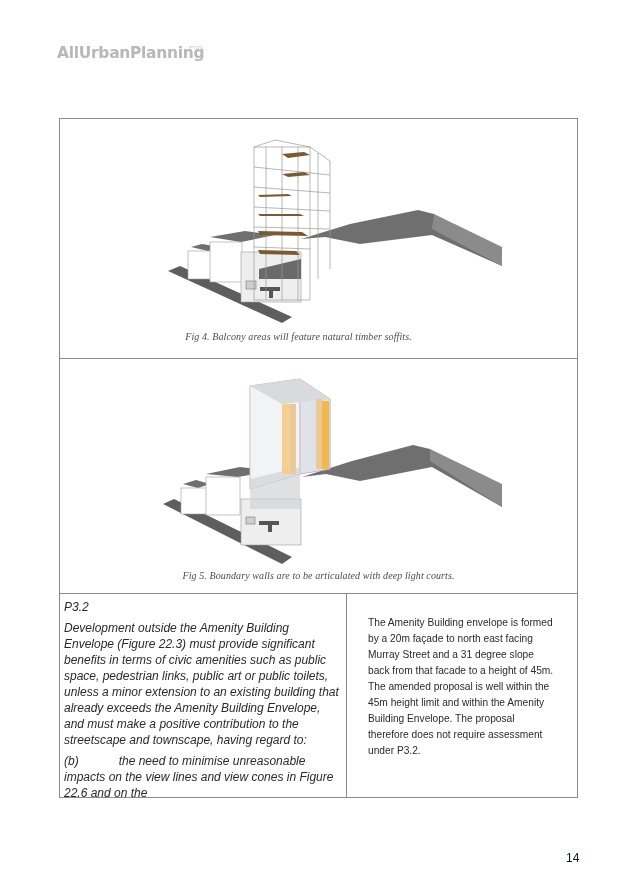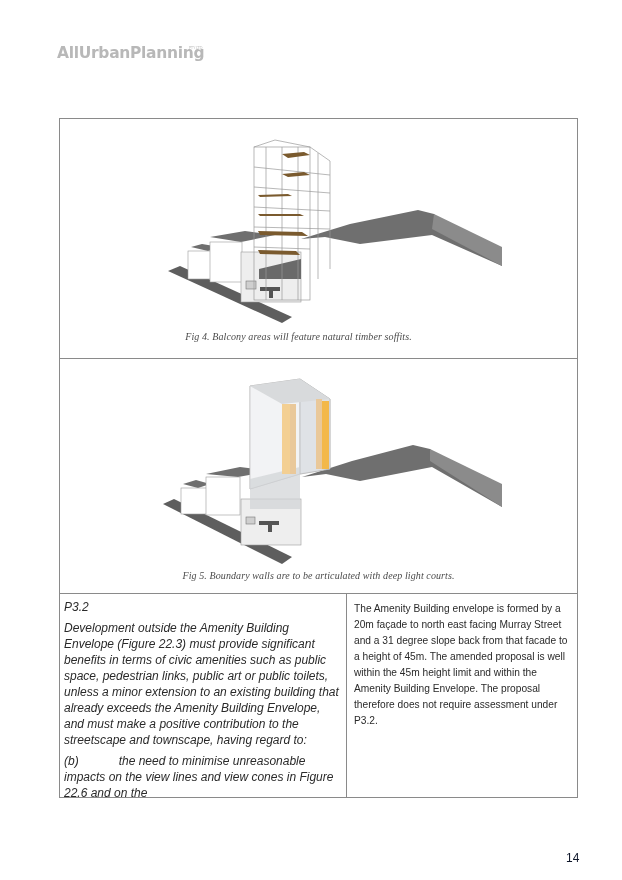--- a/index.html
+++ b/index.html
@@ -12,21 +12,21 @@
   .fig5 { top:240px; height:235px; }
   .fig svg { position:absolute; left:0; top:0; }
   .caption { position:absolute; left:0; width:100%; text-align:center; font-family:"Liberation Serif", serif; font-size:10px; color:#4b4b4b; letter-spacing:0.1px;font-style:italic; }
   .fig4 .caption { top:212px; left:-20px; }
   .fig5 .caption { top:211px; }
   .row { position:absolute; left:0; top:475px; width:517px; height:203px; }
   .cell-left { position:absolute; left:0; top:0; width:287px; height:203px; border-right:1px solid #8a8a8a; box-sizing:border-box; padding:5px 4px 0 4px; overflow:hidden; }
   .cell-right { position:absolute; left:287px; top:0; width:230px; height:203px; padding:5px 4px 0 5px; box-sizing:border-box; }
   .it { font-family:"Liberation Sans", sans-serif; font-style:italic; font-size:12px; line-height:16px; color:#2a2a2a; margin:0 0 5px 0; }
   .it .tab { display:inline-block; width:40px; }
-  .rt { font-family:"Liberation Sans", sans-serif; font-size:10.2px; line-height:16px; color:#2a2a2a; margin:2px; }
+  .rt { font-family:"Liberation Sans", sans-serif; font-size:10.2px; line-height:16px; color:#2a2a2a; margin:16px; }
   .pagenum { position:absolute; left:566px; top:851px; font-size:12px; color:#0f172a; }
 </style>
 </head>
 <body>
 
 <div class="logo">
   <span>AllUrbanPlanning</span>
   <span class="tm">PTY LTD</span>
 </div>
 

